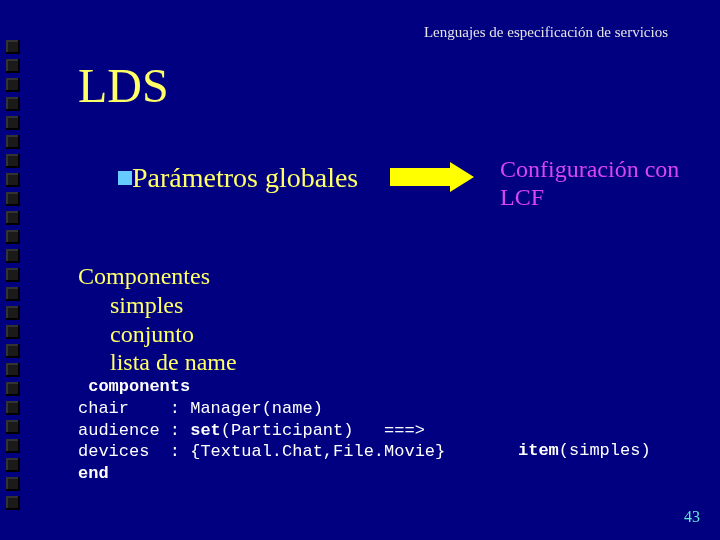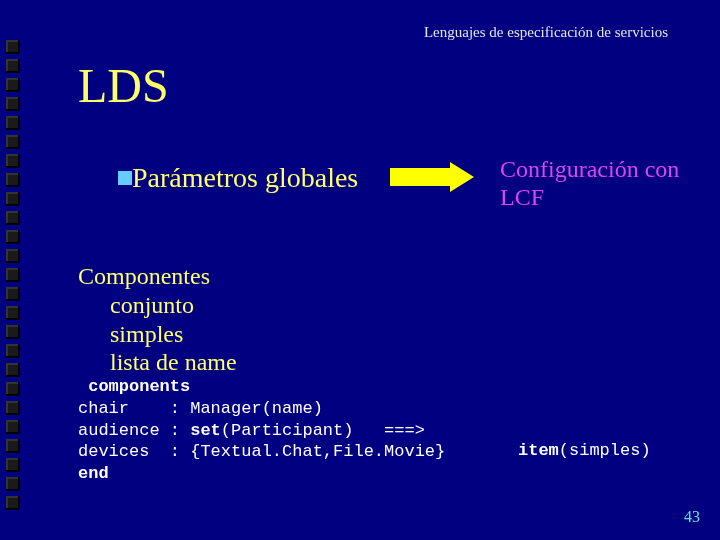--- a/index.html
+++ b/index.html
@@ -173,22 +173,22 @@
   <div class="head"></div>
 </div>
 
 <div class="config-text">
   <div>Configuración con</div>
   <div>LCF</div>
 </div>
 
 <div class="componentes">
   <div>Componentes</div>
+  <div class="indent">simples</div>
   <div class="indent">conjunto</div>
-  <div class="indent">simples</div>
   <div class="indent">lista de name</div>
 </div>
 
 <div class="code"> <span class="kw">components</span>
 <span>chair    : Manager(name)</span>
 <span>audience : </span><span class="kw">set</span><span>(Participant)   ===&gt;</span>
 <span>devices  : {Textual.Chat,File.Movie}</span>
 <span class="kw">end</span></div>
 
 <div class="item-code"><span class="kw">item</span><span>(simples)</span></div>

